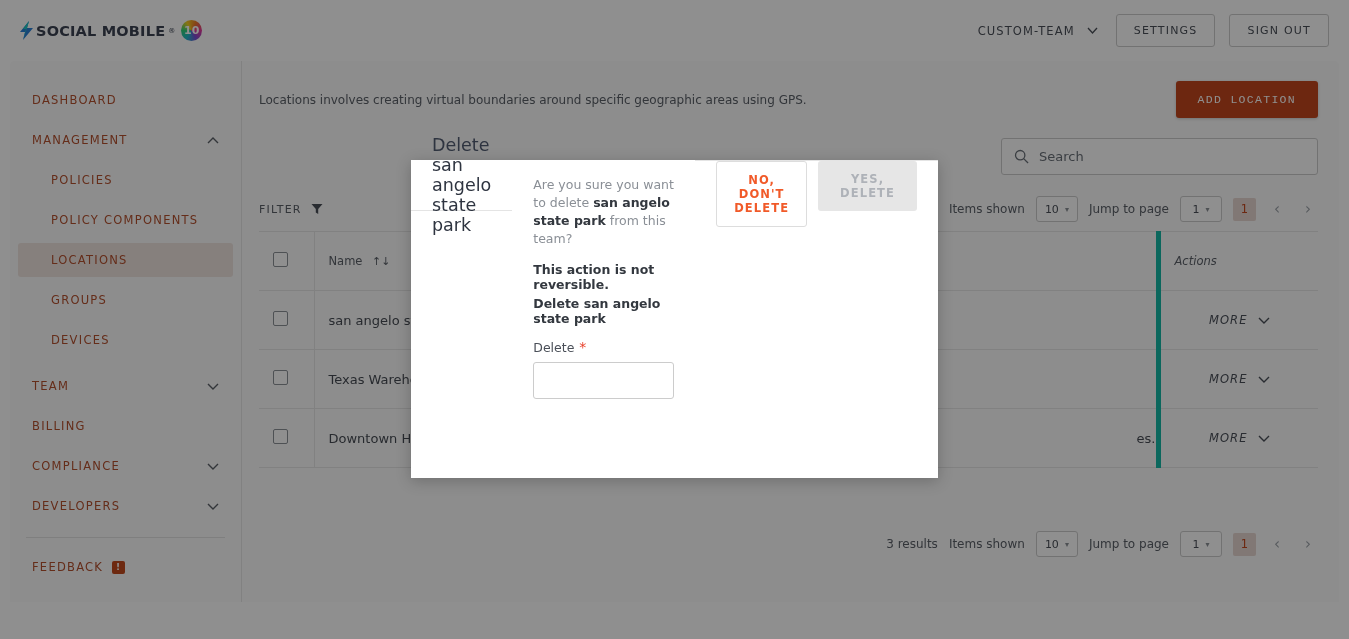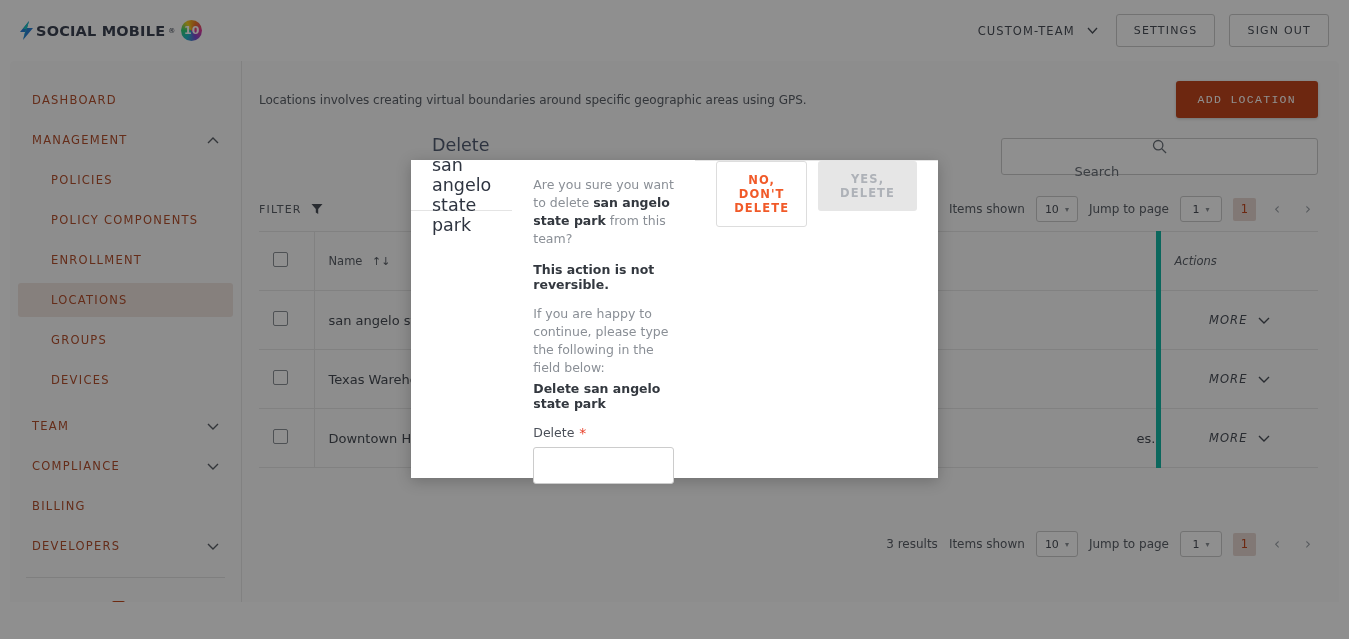--- a/index.html
+++ b/index.html
@@ -121,21 +121,20 @@
     padding: 12px 22px; cursor: pointer;
     box-shadow: 0 1px 3px rgba(0,0,0,.18);
   }
   .search-box {
     position: absolute; top: 77px; right: 21px;
     width: 317px; height: 37px;
     border: 1px solid #ccc; border-radius: 3px;
     background: #fff;
     display: flex; align-items: center; gap: 10px;
     padding: 0 12px;
-    flex-direction: column;
   }
   .search-box svg { flex: 0 0 auto; }
   .search-box input {
     border: none; outline: none; flex: 1;
     font-family: inherit; font-size: 13px; color: #4a4f58;
     background: transparent;
   }
   .search-box input::placeholder { color: #6a7078; }
 
   .toolbar-row {
@@ -305,51 +304,48 @@
             </svg>
         </span>
       </div>
 
       <div class="nav-item sub">
         <span>POLICIES</span>
       </div>
       <div class="nav-item sub">
         <span>POLICY COMPONENTS</span>
       </div>
-      <div class="nav-item sub">
-        <span>ENROLLMENT</span>
-      </div>
       <div class="nav-item sub active">
         <span>LOCATIONS</span>
       </div>
       <div class="nav-item sub">
         <span>GROUPS</span>
       </div>
       <div class="nav-item sub">
         <span>DEVICES</span>
       </div>
 
       <div class="nav-item" style="margin-top:12px">
         <span>TEAM</span>
         <span class="sp">
           <svg class="nav-chev" viewBox="0 0 12 8">
               <path d="M1 2 L6 7 L11 2" fill="none" stroke="#5b6068" stroke-width="1.4"></path>
             </svg>
         </span>
       </div>
       <div class="nav-item" style="margin-top:5px">
+        <span>BILLING</span>
+      </div>
+      <div class="nav-item" style="margin-top:5px">
         <span>COMPLIANCE</span>
         <span class="sp">
           <svg class="nav-chev" viewBox="0 0 12 8">
               <path d="M1 2 L6 7 L11 2" fill="none" stroke="#5b6068" stroke-width="1.4"></path>
             </svg>
         </span>
-      </div>
-      <div class="nav-item" style="margin-top:5px">
-        <span>BILLING</span>
       </div>
       <div class="nav-item" style="margin-top:5px">
         <span>DEVELOPERS</span>
         <span class="sp">
           <svg class="nav-chev" viewBox="0 0 12 8">
               <path d="M1 2 L6 7 L11 2" fill="none" stroke="#5b6068" stroke-width="1.4"></path>
             </svg>
         </span>
       </div>
 
@@ -493,21 +489,20 @@
     <div class="modal-title">Delete san angelo state park</div>
   </div>
 
   <div class="modal-body">
     <div class="m-line">
       <span>Are you sure you want to delete </span><b>san angelo state park</b><span> from this team?</span>
     </div>
 
     <div class="m-strong">This action is not reversible.</div>
 
-    <div class="m-line">If you are happy to continue, please type the following in the field below:</div>
     <div class="m-type">Delete san angelo state park</div>
 
     <div class="field-label">
       <span>Delete</span>
       <span class="req">*</span>
     </div>
     <input class="modal-input" type="text" placeholder="" style="">
   </div>
 
   <div class="modal-foot">

